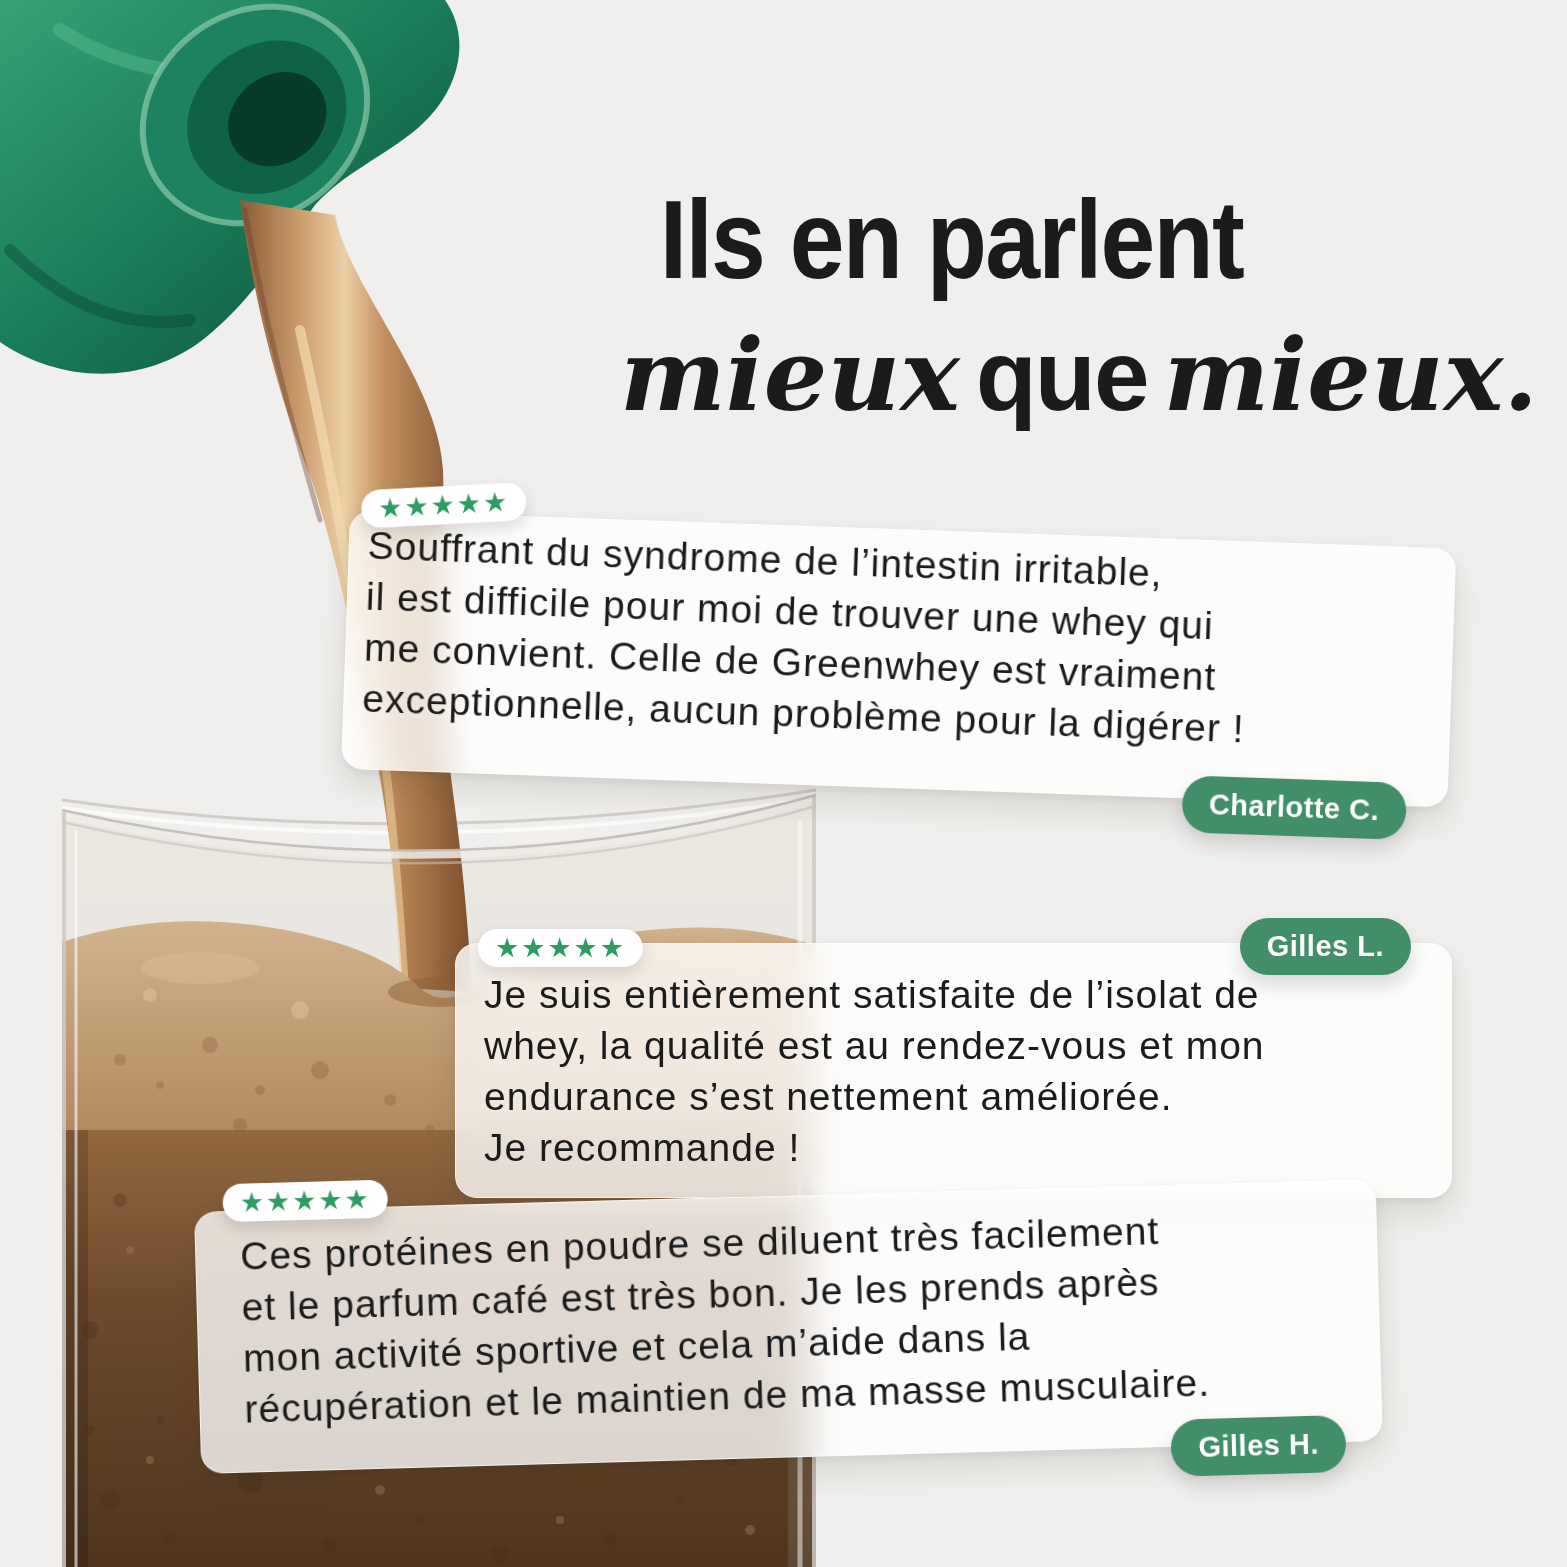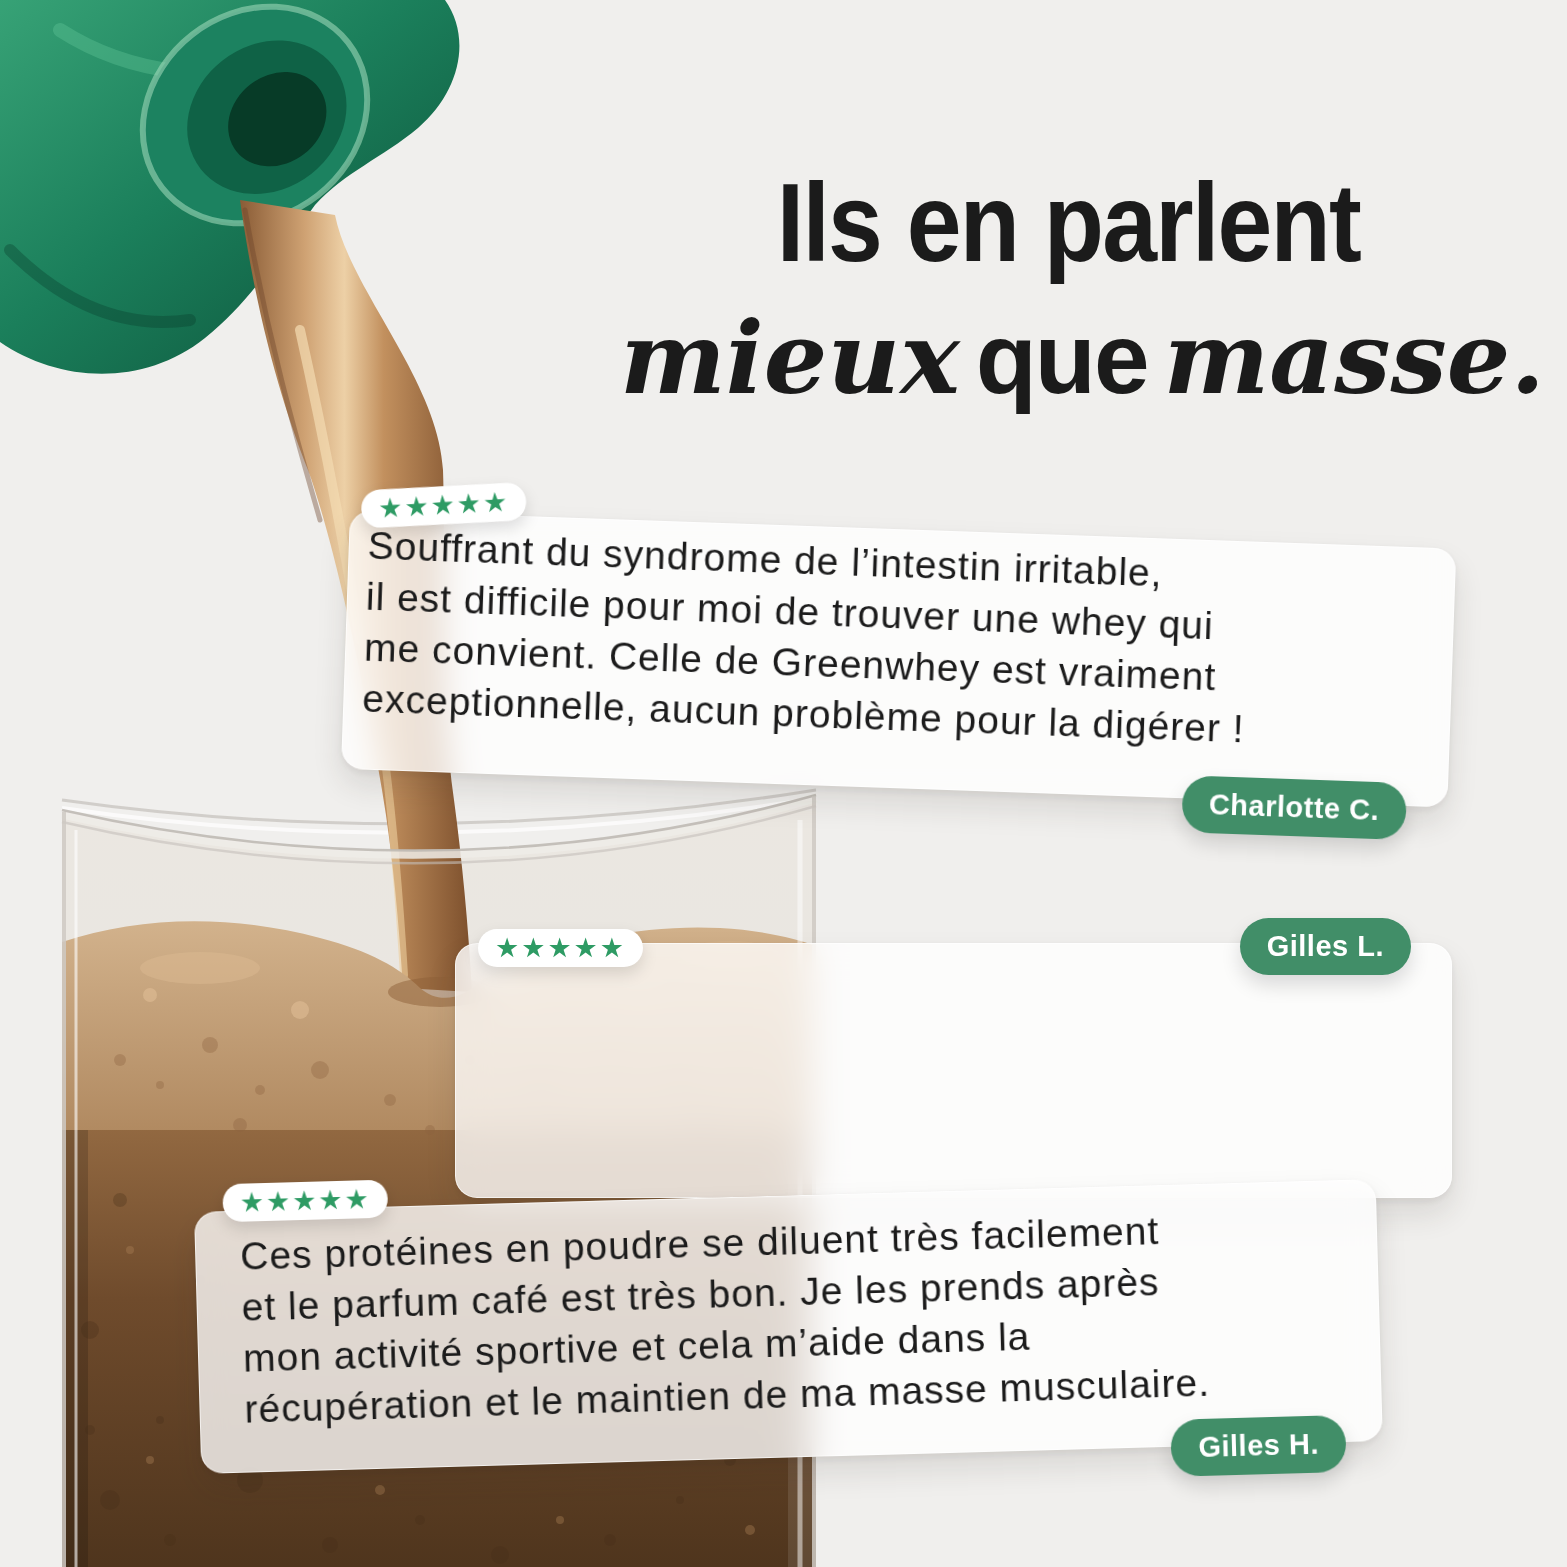--- a/index.html
+++ b/index.html
@@ -1,21 +1,21 @@
 <!DOCTYPE html>
 <html><head>
 <meta charset="utf-8">
 <style>
   html,body{margin:0;padding:0;background:#f0efed;}
   .canvas{position:relative;width:1567px;height:1567px;background:#f0efed;overflow:hidden;
           font-family:"Liberation Sans", sans-serif;color:#1b1b1b;}
   .photo{position:absolute;left:0;top:0;z-index:0;}
 
   
-  .title{position:absolute;left:620px;top:167px;width:780px;text-align:right;z-index:1;}
+  .title{position:absolute;left:620px;top:184px;width:780px;text-align:left;z-index:1;}
   .title-line1{display:inline-block;font-weight:bold;font-size:112px;line-height:112px;
                letter-spacing:-2px;transform:scaleX(.88);transform-origin:center;white-space:nowrap;}
   .title-line2{margin-top:14px;font-size:100px;line-height:130px;white-space:nowrap;}
   .t2-serif{font-family:"DejaVu Serif", serif;font-style:italic;font-weight:bold;}
   .t2-bold{font-family:"Liberation Sans", sans-serif;font-weight:bold;font-style:normal;
            margin:16px 0.16em;letter-spacing:-2px;}
 
   
   .card{position:absolute;background:rgba(255,255,255,.78);border-radius:22px;
         border:1px solid rgba(255,255,255,.65);
@@ -185,38 +185,42 @@
       <path d="M62,822 Q450,912 816,806" stroke="#c5c0ba" stroke-width="2.5" fill="none" opacity=".6"></path>
       <path d="M64,812 L64,1567" stroke="#cfcac4" stroke-width="4" opacity=".85"></path>
       <path d="M76,830 L76,1567" stroke="#ffffff" stroke-width="3" opacity=".6"></path>
       <path d="M814,796 L814,1567" stroke="#cfcac4" stroke-width="4" opacity=".85"></path>
       <path d="M800,820 L800,1567" stroke="#ffffff" stroke-width="5" opacity=".5"></path>
     </g>
   </svg>
 
   <div class="title">
     <div class="title-line1">Ils en parlent</div>
-    <div class="title-line2"><span class="t2-serif">mieux</span><span class="t2-bold">que</span><span class="t2-serif">masse.</span></div>
+    <div class="title-line2"><span class="t2-serif">mieux</span><span class="t2-bold">que</span><span class="t2-serif">mieux.</span></div>
   </div>
 
   <div class="card" id="card1">
     <div class="stars-pill" id="pill1">
       <span class="stars">★★★★★</span>
     </div>
     <div class="card-text">Souffrant du syndrome de l’intestin irritable,
 il est difficile pour moi de trouver une whey qui
 me convient. Celle de Greenwhey est vraiment
 exceptionnelle, aucun problème pour la digérer !</div>
     <div class="badge" id="badge1">Charlotte C.</div>
   </div>
 
   <div class="card" id="card2">
     <div class="stars-pill" id="pill2">
       <span class="stars">★★★★★</span>
     </div>
+    <div class="card-text">Je suis entièrement satisfaite de l’isolat de
+whey, la qualité est au rendez-vous et mon
+endurance s’est nettement améliorée.
+Je recommande !</div>
     <div class="badge" id="badge2">Gilles L.</div>
   </div>
 
   <div class="card" id="card3">
     <div class="stars-pill" id="pill3">
       <span class="stars">★★★★★</span>
     </div>
     <div class="card-text">Ces protéines en poudre se diluent très facilement
 et le parfum café est très bon. Je les prends après
 mon activité sportive et cela m’aide dans la

